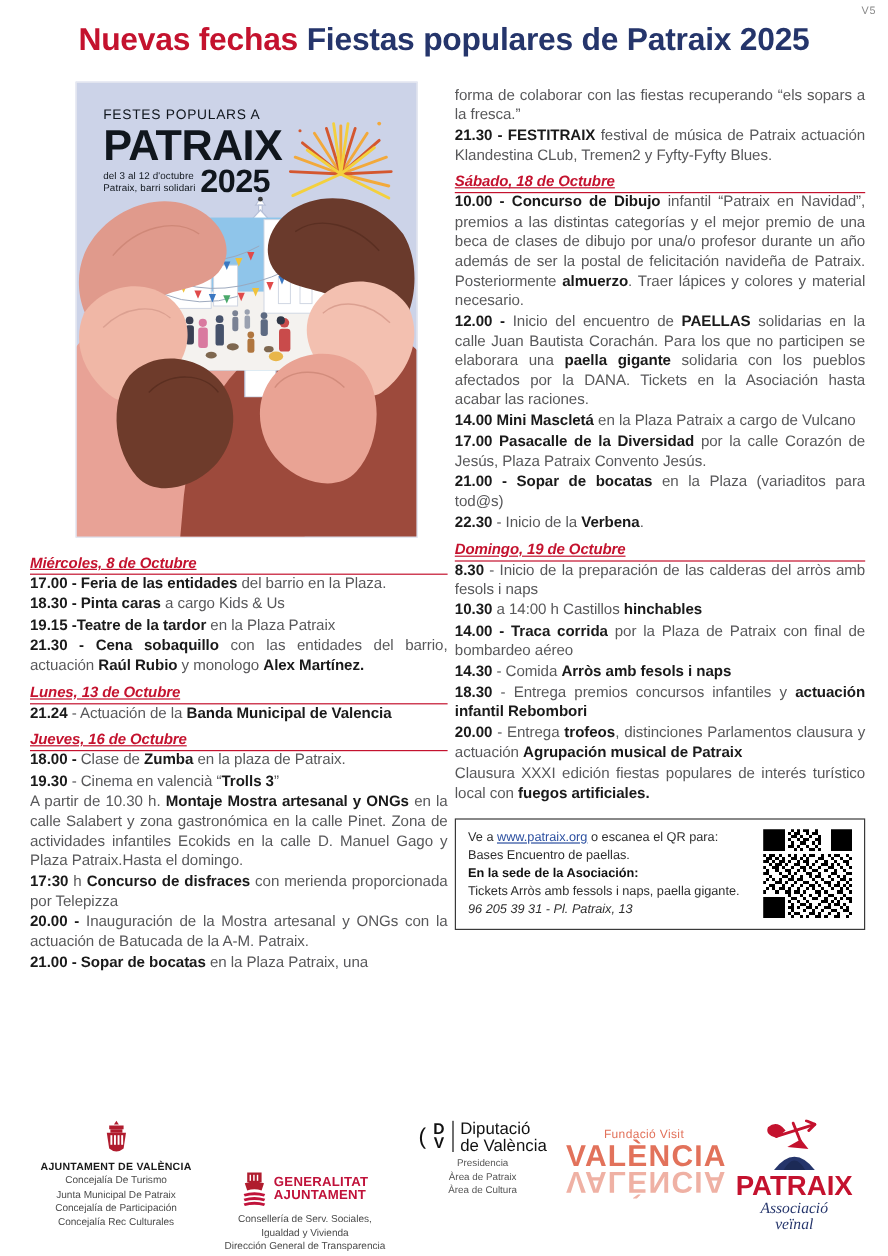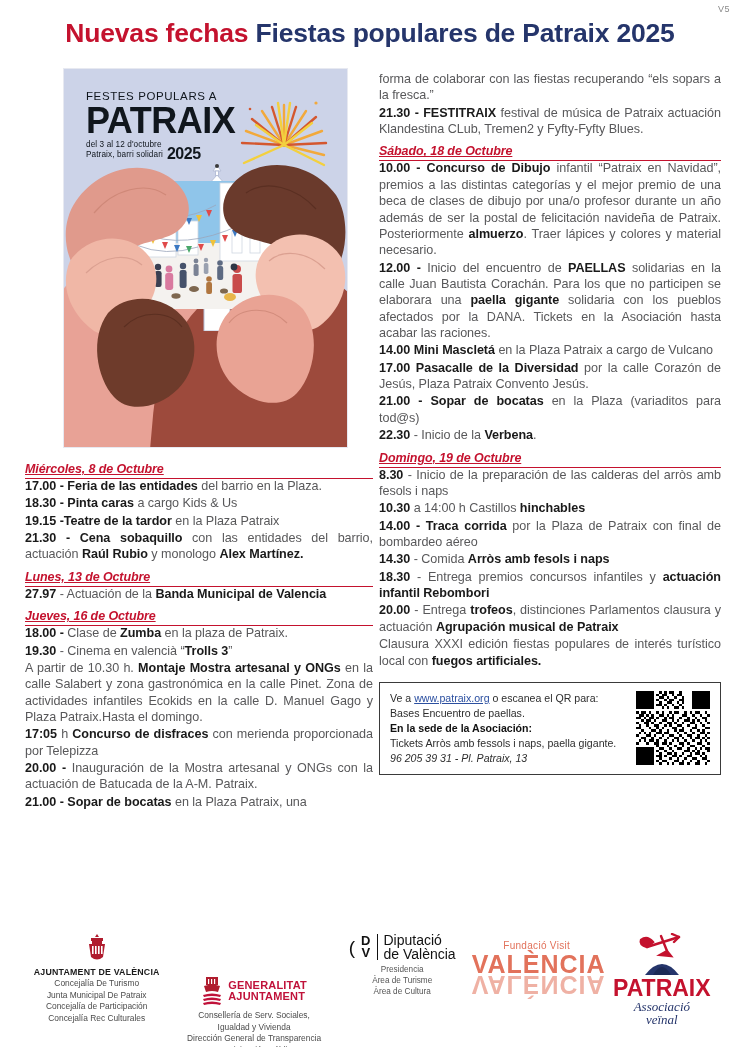--- a/index.html
+++ b/index.html
@@ -54,21 +54,21 @@
   .ph-1 {
     font-size: 11.5px; letter-spacing: .6px; font-weight: 500;
     margin-bottom: 1px;
   }
   .ph-2 {
     font-size: 36px; font-weight: bold; letter-spacing: -0.5px;
     line-height: .95;
   }
   .ph-bottom { display: flex; align-items: flex-end; gap: 4px; margin-top: 2px; }
   .ph-3 { font-size: 8.2px; line-height: 1.22; letter-spacing: .1px; }
-  .ph-4 { font-size: 16px; font-weight: bold; letter-spacing: -0.5px; line-height: .82; }
+  .ph-4 { font-size: 27px; font-weight: bold; letter-spacing: -0.5px; line-height: .82; }
 
   
   .fw { position: absolute; z-index: 3; }
   .fw svg { display: block; }
 
   
   .tower { position: absolute; z-index: 4; left: 130px; top: 92px; }
 
   
   .hill-l {
@@ -408,26 +408,26 @@
       </div>
     </div>
 
     <div id="schedule-left">
         <div class="day">Miércoles, 8 de Octubre</div>
         <div class="entry"><b>17.00 - Feria de las entidades</b> del barrio en la Plaza.</div>
         <div class="entry"><b>18.30 - Pinta caras</b> a cargo Kids &amp; Us</div>
         <div class="entry"><b>19.15 -Teatre de la tardor</b> en la Plaza Patraix</div>
         <div class="entry"><b>21.30 - Cena sobaquillo</b> con las entidades del barrio, actuación <b>Raúl Rubio</b> y monologo <b>Alex Martínez.</b></div>
         <div class="day">Lunes, 13 de Octubre</div>
-        <div class="entry"><span class="tm">27.97</span> - Actuación de la <b>Banda Municipal de Valencia</b></div>
+        <div class="entry"><span class="tm">21.24</span> - Actuación de la <b>Banda Municipal de Valencia</b></div>
         <div class="day">Jueves, 16 de Octubre</div>
         <div class="entry"><span class="tm">18.00 -</span> Clase de <b>Zumba</b> en la plaza de Patraix.</div>
         <div class="entry"><span class="tm">19.30</span> - Cinema en valencià “<b>Trolls 3</b>”</div>
         <div class="entry">A partir de 10.30 h. <b>Montaje Mostra artesanal y ONGs</b> en la calle Salabert y zona gastronómica en la calle Pinet. Zona de actividades infantiles Ecokids en la calle D. Manuel Gago y Plaza Patraix.Hasta el domingo.</div>
-        <div class="entry"><span class="tm">17:05</span> h <b>Concurso de disfraces</b> con merienda proporcionada por Telepizza</div>
+        <div class="entry"><span class="tm">17:30</span> h <b>Concurso de disfraces</b> con merienda proporcionada por Telepizza</div>
         <div class="entry"><span class="tm">20.00 -</span> Inauguración de la Mostra artesanal y ONGs con la actuación de Batucada de la A-M. Patraix.</div>
         <div class="entry"><span class="tm">21.00 -</span> <b>Sopar de bocatas</b> en la Plaza Patraix, una</div>
       </div>
   </div>
 
   <div class="col-right">
     <div id="schedule-right">
         <div class="entry">forma de colaborar con las fiestas recuperando “els sopars a la fresca.”</div>
         <div class="entry"><span class="tm">21.30 - <b>FESTITRAIX</b></span> festival de música de Patraix actuación Klandestina CLub, Tremen2 y Fyfty-Fyfty Blues.</div>
         <div class="day">Sábado, 18 de Octubre</div>
@@ -739,21 +739,21 @@
           <div>V</div>
         </div>
         <div class="dv-bar"></div>
         <div class="dv-name">
           <div>Diputació</div>
           <div>de València</div>
         </div>
       </div>
       <div class="dv-sub">
         <div>Presidencia</div>
-        <div>Àrea de Turisme</div>
+        <div>Àrea de Patraix</div>
         <div>Àrea de Cultura</div>
       </div>
     </div>
 
     <div class="logo-block" style="width:130px; padding-top:6px;">
       <div class="fv-top">Fundació Visit</div>
       <div class="fv-word">VALÈNCIA</div>
       <div class="fv-word mirror">VALÈNCIA</div>
     </div>
 

